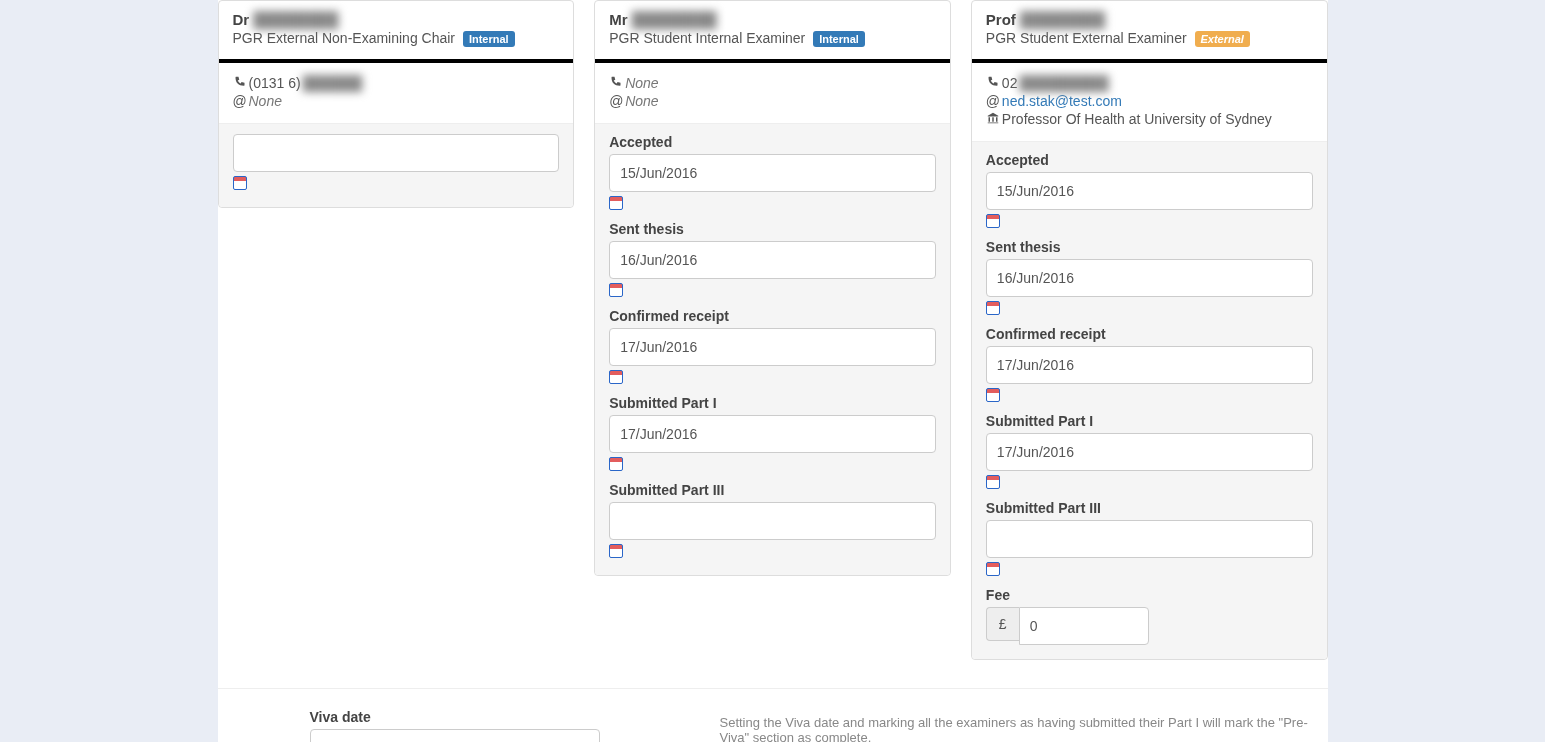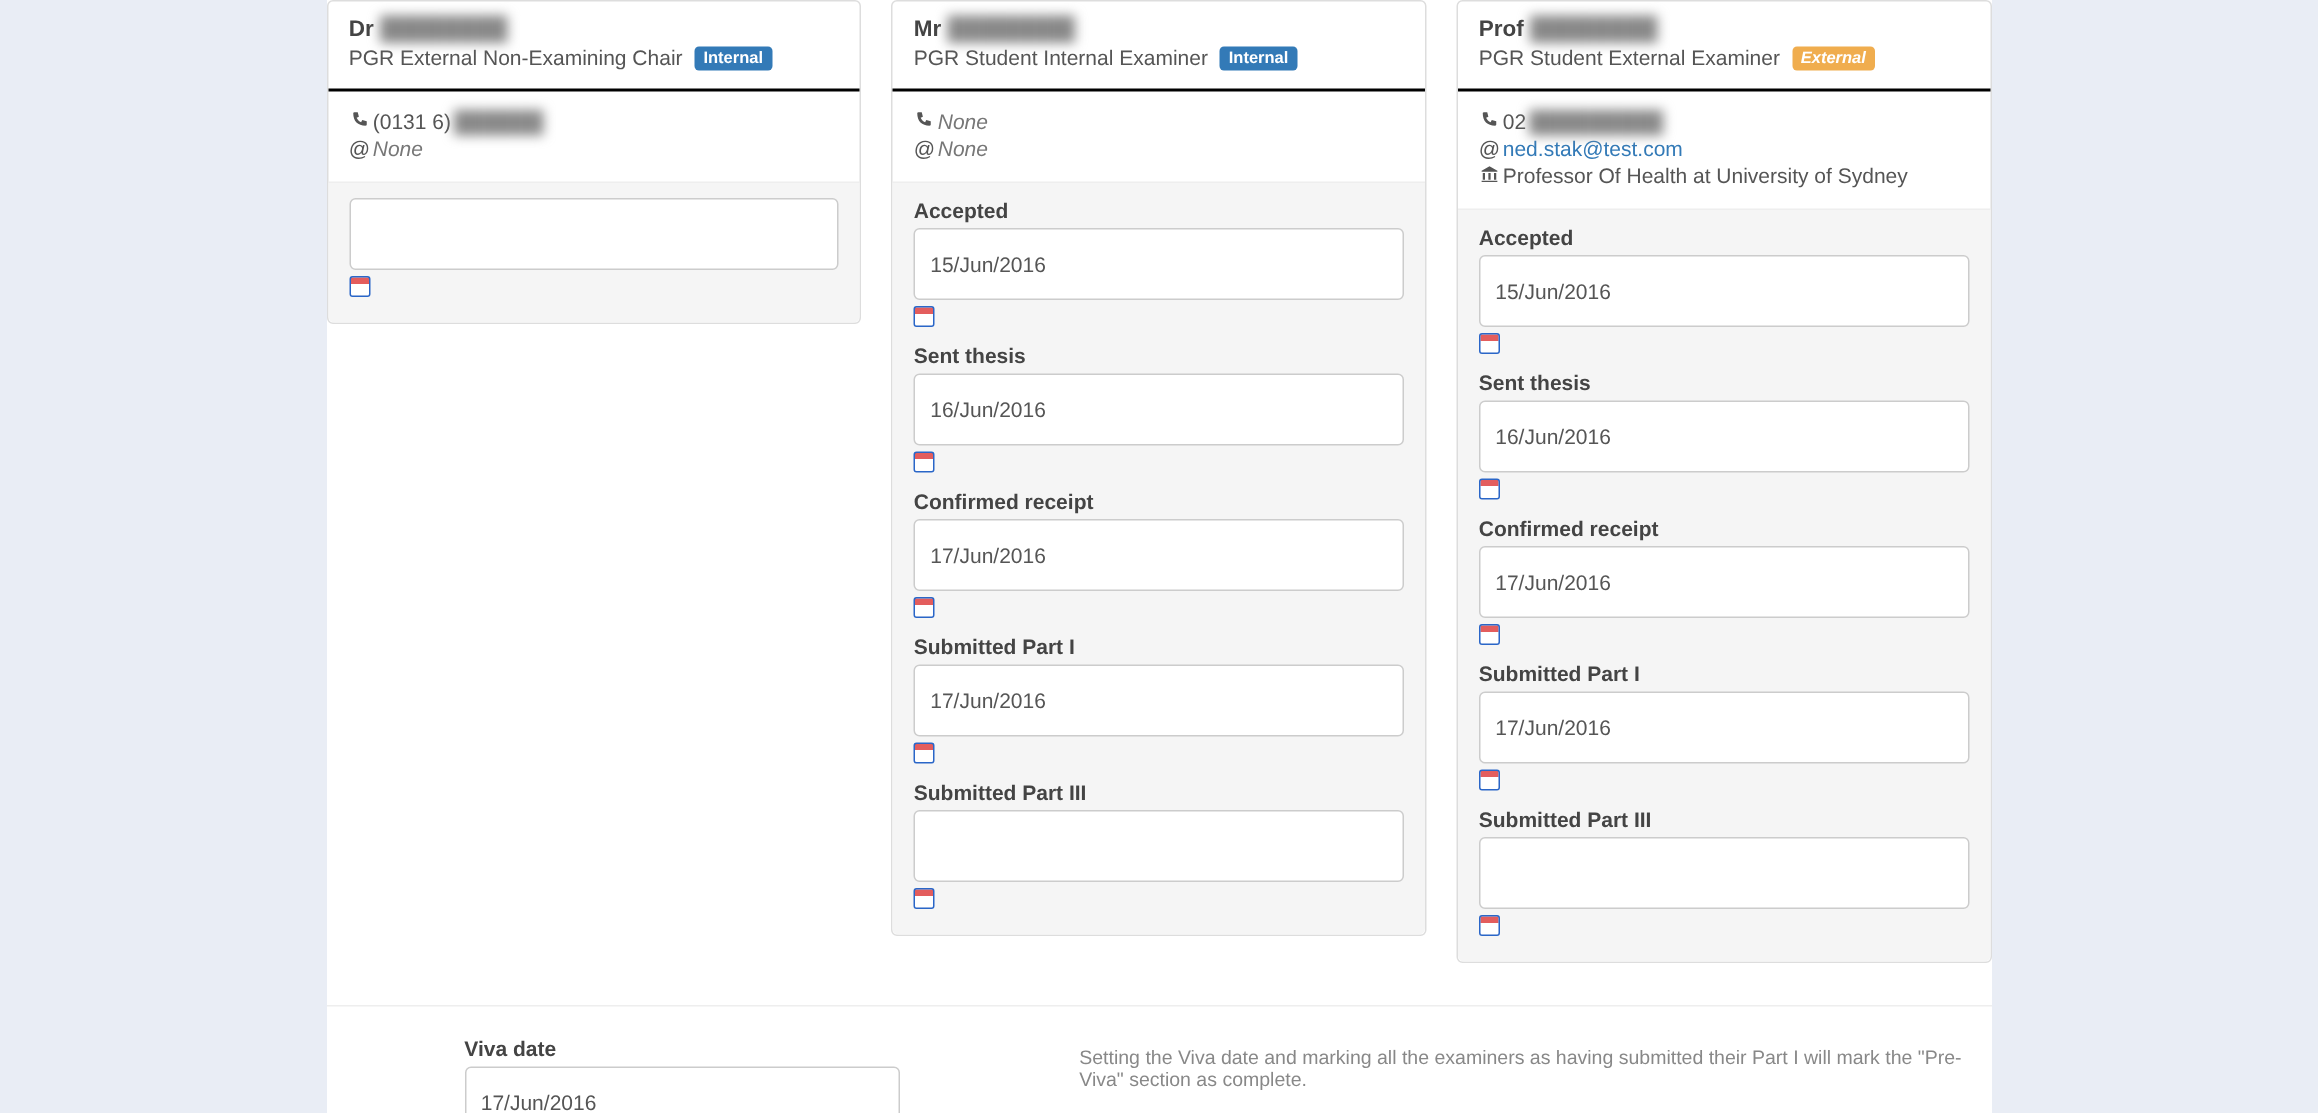--- a/index.html
+++ b/index.html
@@ -24,21 +24,21 @@
   }
   .row { display:flex; gap:20px; }
   .col { flex:1 1 0; }
   .panel {
     border:1px solid #ddd;
     border-radius:4px;
     background:#fff;
   }
   .panel-header {
     padding:10px 14px 12px;
-    border-bottom:2px solid #000000;
+    border-bottom:4px solid #000000;
   }
   .panel-header .name {
     font-weight:700;
     color:#444;
     font-size:15px;
   }
   .panel-header .name .blur {
     filter: blur(4px);
     color:#888;
   }
@@ -86,21 +86,21 @@
     margin-bottom:4px;
   }
   .form-control {
     width:100%;
     border:1px solid #ccc;
     border-radius:4px;
     background:#fff;
     padding:6px 10px;
     font-size:14px;
     color:#555;
-    height:48px;
+    height:38px;
   }
   .cal-icon {
     display:inline-block;
     width:14px; height:14px;
     border:1px solid #2a66c8;
     background: linear-gradient(to bottom, #e35d5d 0%, #e35d5d 35%, #fff 35%, #fff 100%);
     border-radius:2px;
     margin-top:4px;
     cursor:pointer;
   }
@@ -284,20 +284,27 @@
           <div class="form-group">
             <label class="form-label">Submitted Part I</label>
             <input class="form-control" value="17/Jun/2016" style="">
             <span class="cal-icon"></span>
           </div>
           <div class="form-group">
             <label class="form-label">Submitted Part III</label>
             <input class="form-control" value="" style="">
             <span class="cal-icon"></span>
           </div>
+          <div class="form-group">
+            <label class="form-label">Fee</label>
+            <div class="input-group">
+              <span class="input-addon">£</span>
+              <input class="form-control" value="0" style="">
+            </div>
+          </div>
         </div>
       </div>
     </div>
 
   </div>
 
   <hr class="divider">
 
   <div class="viva-row">
     <div class="viva-left">

